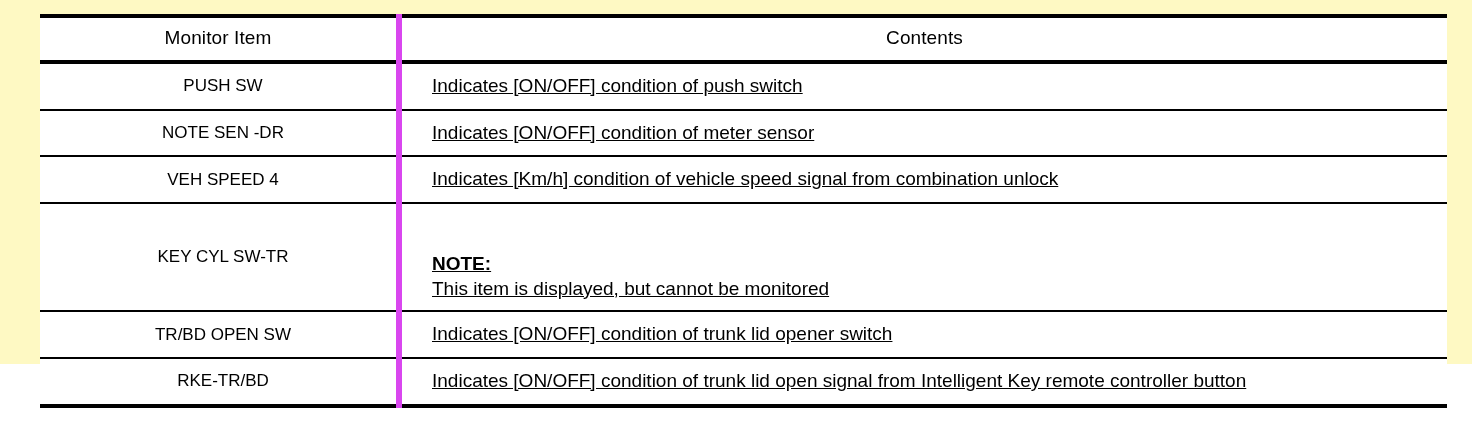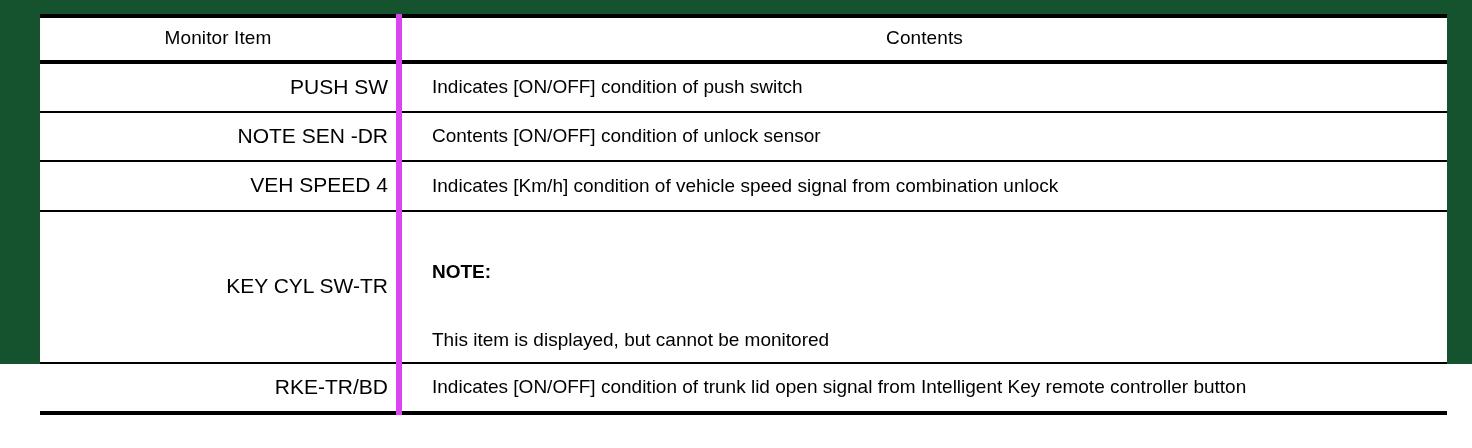--- a/index.html
+++ b/index.html
@@ -13,21 +13,21 @@
     height: 448px;
     font-family: "Liberation Sans", sans-serif;
     color: #000000;
     overflow: hidden;
   }
 
   .page {
     position: relative;
     width: 1472px;
     height: 364px;
-    background: #14532d;
+    background: #fef9c3;
   }
 
   
   .table-wrap {
     position: absolute;
     left: 40px;
     top: 14px;
     width: 1407px;
   }
 
@@ -64,46 +64,46 @@
   th.header-cell {
     font-weight: normal;
     font-size: 19px;
     text-align: center;
     padding: 9px 8px 10px 8px;
     letter-spacing: 0.1px;
     line-height: 1.2;
   }
 
   td.item-cell {
-    font-size: 21px;
-    text-align: right;
+    font-size: 17px;
+    text-align: center;
     vertical-align: middle;
     padding: 10px 8px 11px 18px;
     line-height: 1.25;
     white-space: nowrap;
   }
 
   td.content-cell {
     font-size: 19px;
     text-align: left;
     vertical-align: middle;
     padding: 10px 8px 11px 30px;
     line-height: 1.25;
+    text-decoration: underline;
   }
 
   .note-label {
     font-weight: bold;
     display: block;
     line-height: 1.3;
     margin-top: 40px;
   }
   .note-body {
     display: block;
     line-height: 1.3;
-    margin-top: 44px;
   }
 
   
   tr.note-row td.content-cell {
     padding-top: 8px;
     padding-bottom: 9px;
   }
 </style>
 </head>
 <body>
@@ -122,33 +122,37 @@
         </tr>
       </thead>
       <tbody id="table-body">
 
       <tr>
             <td class="item-cell">PUSH SW</td>
             <td class="content-cell col-divider">Indicates [ON/OFF] condition of push switch</td>
           </tr>
           <tr>
             <td class="item-cell">NOTE SEN -DR</td>
-            <td class="content-cell col-divider">Contents [ON/OFF] condition of unlock sensor</td>
+            <td class="content-cell col-divider">Indicates [ON/OFF] condition of meter sensor</td>
           </tr>
           <tr>
             <td class="item-cell">VEH SPEED 4</td>
             <td class="content-cell col-divider">Indicates [Km/h] condition of vehicle speed signal from combination unlock</td>
           </tr>
           <tr class="note-row">
             <td class="item-cell">KEY CYL SW-TR</td>
             <td class="content-cell col-divider">
               <span class="note-label">NOTE:</span>
               <span class="note-body">This item is displayed, but cannot be monitored</span>
             </td>
           </tr>
+          <tr>
+            <td class="item-cell">TR/BD OPEN SW</td>
+            <td class="content-cell col-divider">Indicates [ON/OFF] condition of trunk lid opener switch</td>
+          </tr>
           <tr class="last-row">
             <td class="item-cell">RKE-TR/BD</td>
             <td class="content-cell col-divider">Indicates [ON/OFF] condition of trunk lid open signal from Intelligent Key remote controller button</td>
           </tr>
         </tbody>
     </table>
   </div>
 </div>
 
 </body></html>

